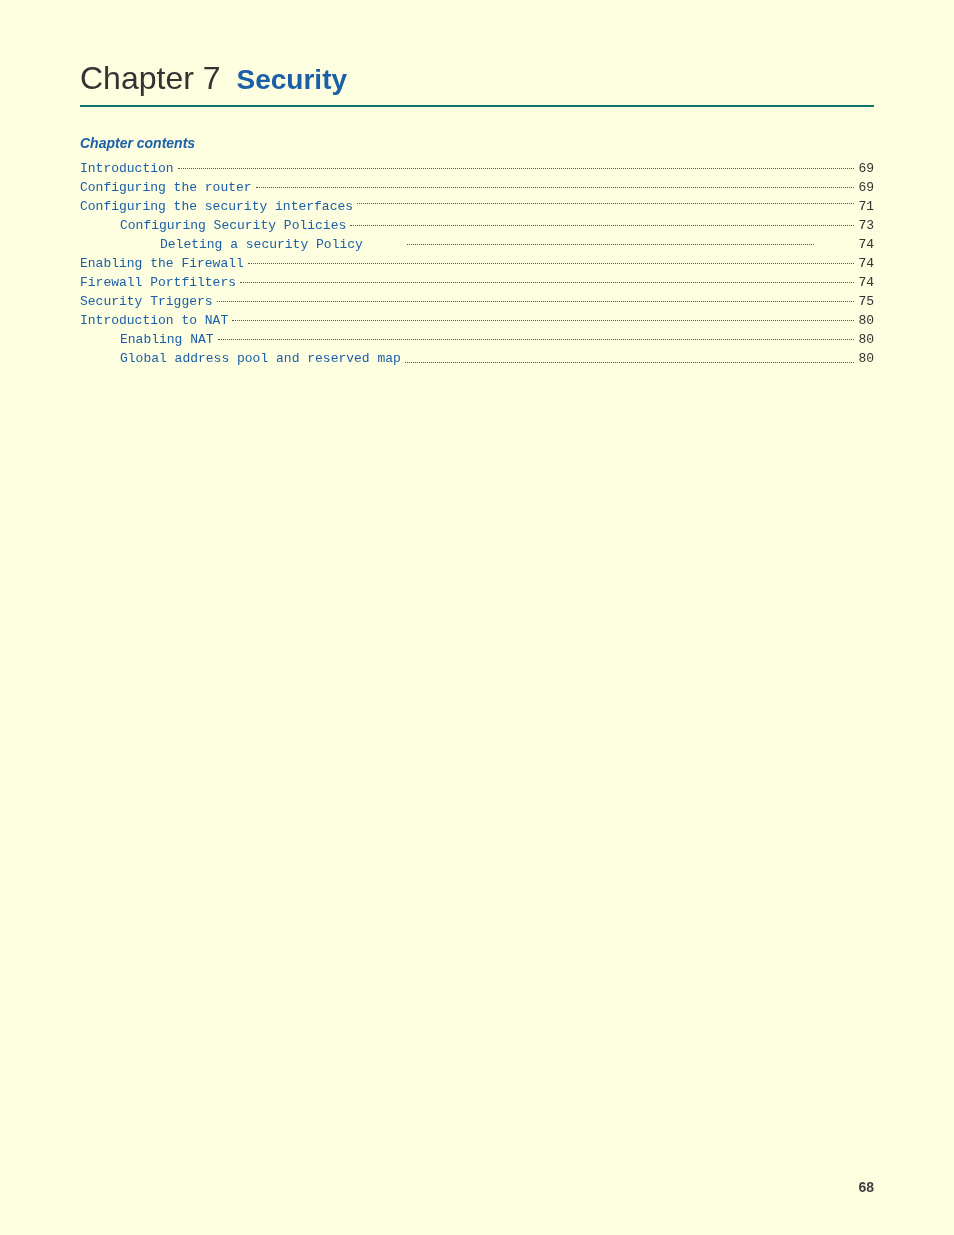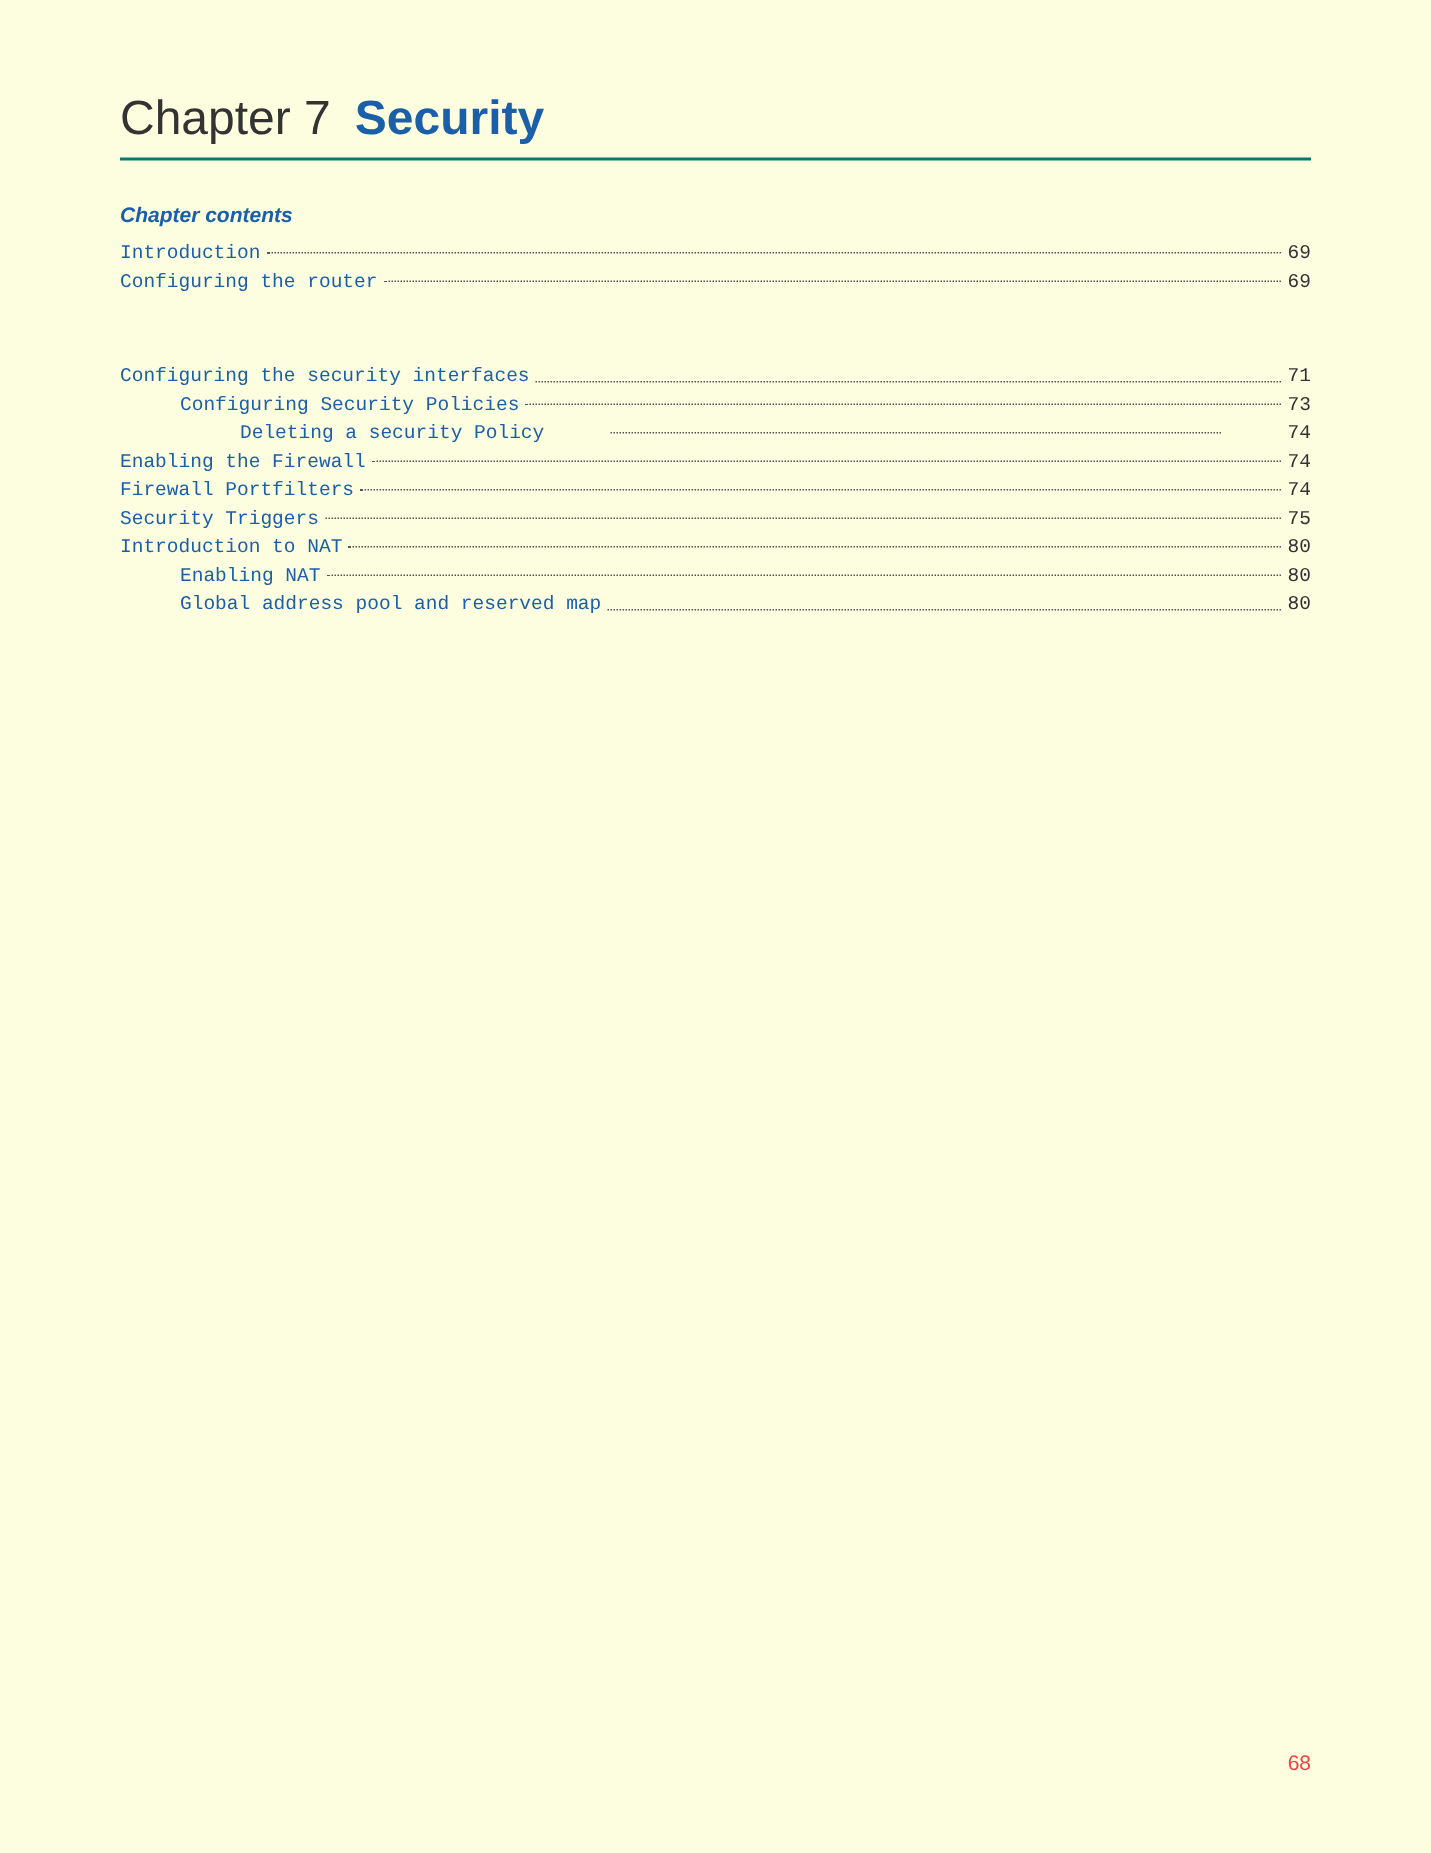--- a/index.html
+++ b/index.html
@@ -32,21 +32,21 @@
     }
 
     .chapter-label {
       font-size: 32px;
       font-weight: 300;
       color: #333;
       font-family: Arial, Helvetica, sans-serif;
     }
 
     .chapter-title {
-      font-size: 32px;
+      font-size: 28px;
       font-weight: 900;
       color: #1a5fa8;
       font-family: Arial, Helvetica, sans-serif;
     }
 
     .chapter-contents-heading {
       font-size: 14px;
       font-weight: bold;
       font-style: italic;
       color: #1a5fa8;
@@ -88,25 +88,25 @@
     .indent-1 {
       padding-left: 40px;
     }
 
     .indent-2 {
       padding-left: 80px;
     }
 
     .page-number {
       position: absolute;
-      bottom: 52px;
+      bottom: 40px;
       right: 80px;
       font-size: 14px;
-      font-weight: normal;
-      color: #ef4444;
+      font-weight: bold;
+      color: #404040;
     }
   </style>
 </head>
 <body>
 
 <div class="page-container">
 
   <div class="chapter-header">
     <span class="chapter-label">Chapter 7</span>
     <span class="chapter-title">Security</span>
@@ -125,21 +125,21 @@
       </span>
     </li>
         <li class="toc-item">
       <span class="" style="display:flex;align-items:baseline;width:100%;">
         <a class="toc-link" href="#">Configuring the router</a>
         <span class="toc-dots"></span>
         <span class="toc-page">69</span>
       </span>
     </li>
         <li class="toc-item">
-      <span class="" style="display:flex;align-items:flex-end;width:100%;margin-top:44px;">
+      <span class="" style="display:flex;align-items:center;width:100%;">
         <a class="toc-link" href="#">Configuring the security interfaces</a>
         <span class="toc-dots"></span>
         <span class="toc-page">71</span>
       </span>
     </li>
         <li class="toc-item">
       <span class="indent-1" style="display:flex;align-items:baseline;width:100%;text-align:right;">
         <a class="toc-link" href="#">Configuring Security Policies</a>
         <span class="toc-dots"></span>
         <span class="toc-page">73</span>

